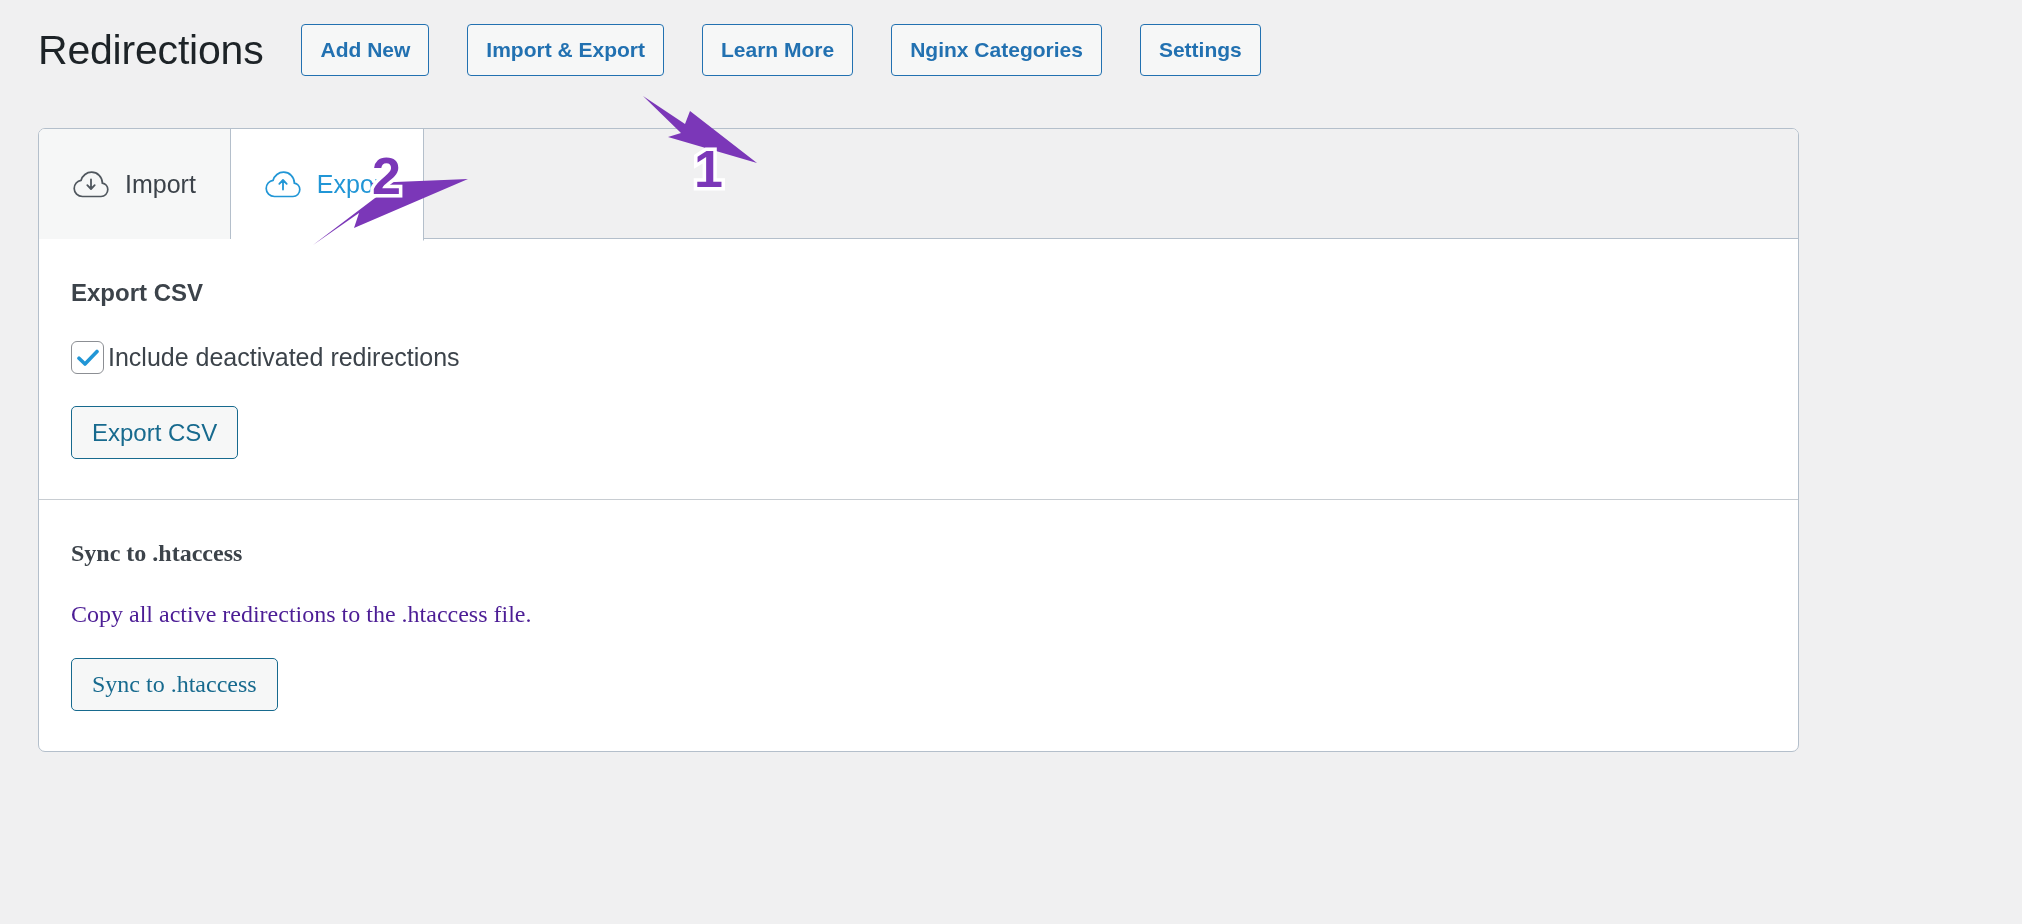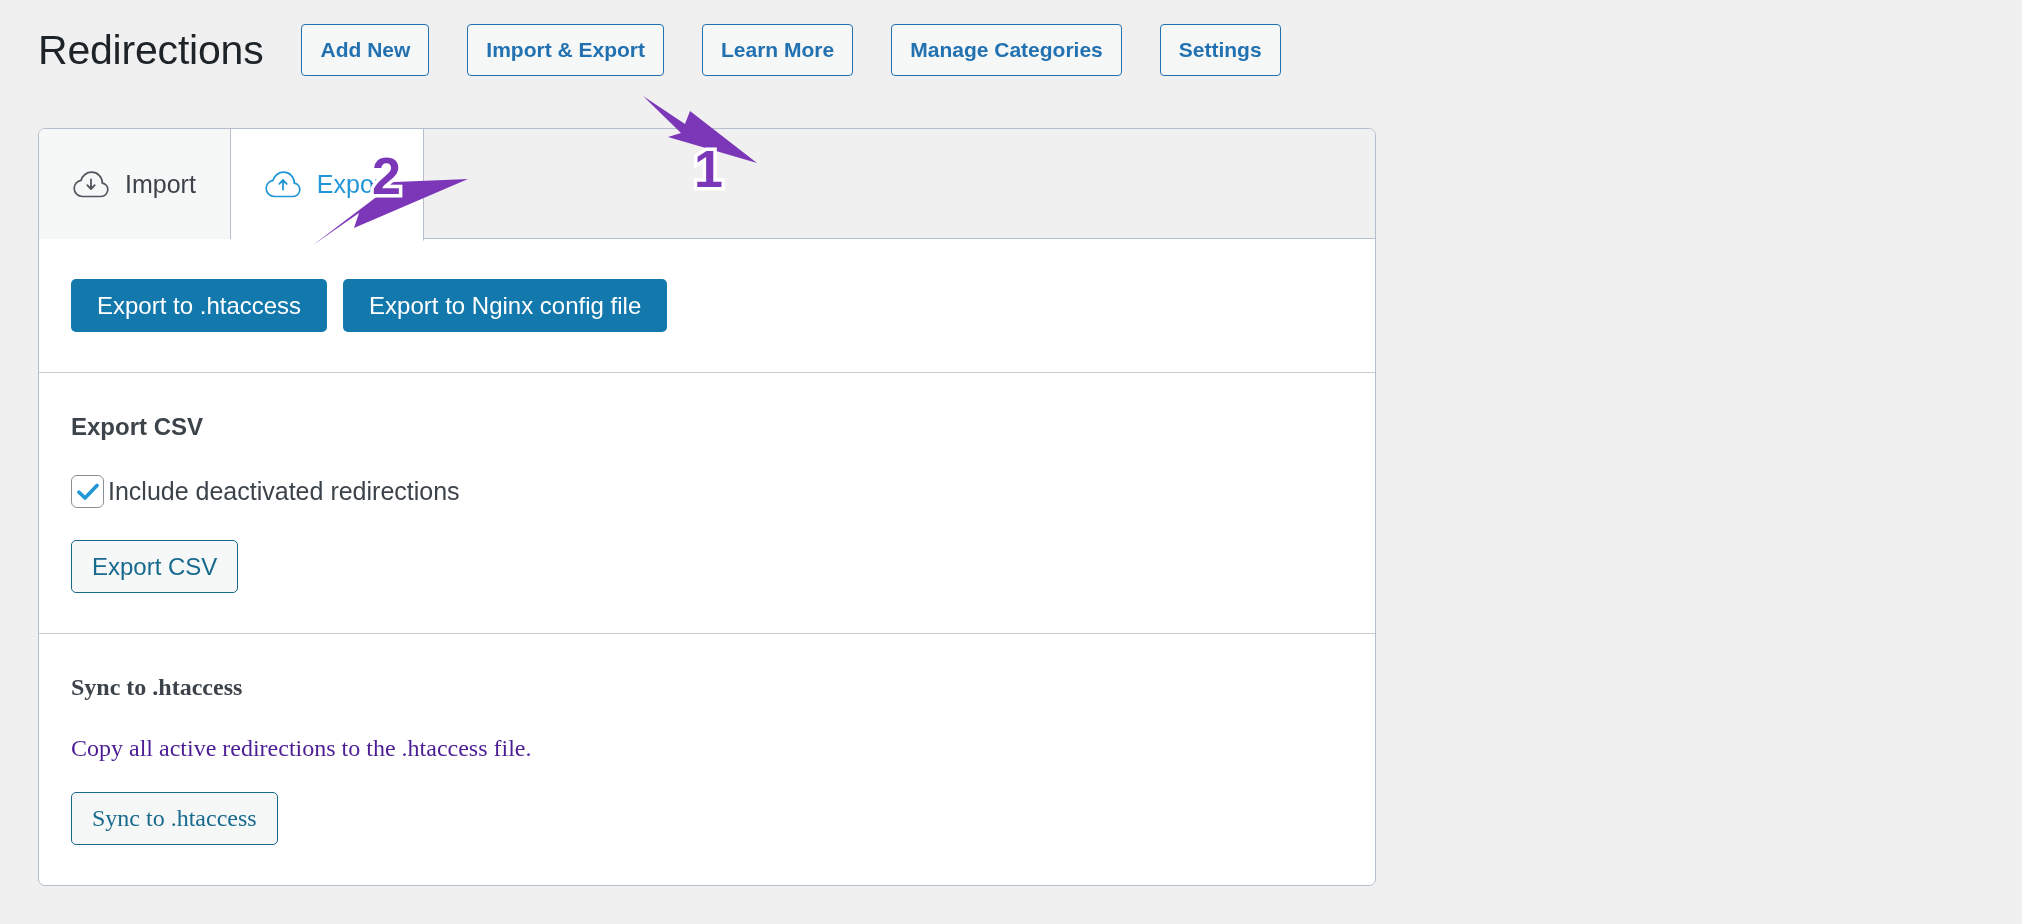--- a/index.html
+++ b/index.html
@@ -48,21 +48,21 @@
     font-weight: bold;
     white-space: nowrap;
     cursor: pointer;
   }
 
   
   .panel {
     position: absolute;
     left: 38px;
     top: 128px;
-    width: 1338px;
+    width: 1761px;
     background: #ffffff;
     border: 1.5px solid #b4bfcb;
     border-radius: 7px;
     box-sizing: border-box;
   }
 
   
   .tab-strip {
     display: flex;
     background: #f0f0f1;
@@ -195,21 +195,21 @@
   }
 </style>
 </head>
 <body>
 
 <div class="page-header">
   <div class="page-title">Redirections</div>
   <div class="page-action-btn">Add New</div>
   <div class="page-action-btn">Import &amp; Export</div>
   <div class="page-action-btn">Learn More</div>
-  <div class="page-action-btn">Manage Categories</div>
+  <div class="page-action-btn">Nginx Categories</div>
   <div class="page-action-btn">Settings</div>
 </div>
 
 <div class="panel">
 
   <div class="tab-strip">
 
     <div class="tab">
       <span class="tab-icon">
         <svg width="36" height="27" viewBox="0 0 36 27" fill="none">
@@ -224,26 +224,20 @@
       <span class="tab-icon">
         <svg width="36" height="27" viewBox="0 0 36 27" fill="none">
           <path d="M9.5 25.5C4.8 25.5 1.2 21.9 1.2 17.4c0-4.1 3-7.5 6.9-8.1C9.4 4.6 13.6 1.2 18.6 1.2c5.9 0 10.7 4.7 10.7 10.5v.4c3.2.5 5.5 3.2 5.5 6.5 0 3.8-3 6.9-6.8 6.9H9.5z" stroke="#2196d6" stroke-width="1.7" fill="none"></path>
           <path d="M18 18.5V9.3M14.3 12.8 18 9l3.7 3.8" stroke="#2196d6" stroke-width="1.8" stroke-linecap="round" stroke-linejoin="round" fill="none"></path>
         </svg>
       </span>
       <span class="tab-label">Export</span>
     </div>
   </div>
 
-  <div class="section">
-    <div class="btn-row">
-      <button class="btn-primary">Export to .htaccess</button>
-      <button class="btn-primary">Export to Nginx config file</button>
-    </div>
-  </div>
 
   <div class="section">
     <div class="section-heading">Export CSV</div>
     <div class="checkbox-row">
       <span class="checkbox">
         <svg width="22" height="18" viewBox="0 0 22 18">
           <path d="M2 9.2 8 15 20 2.5" stroke="#2196d6" stroke-width="3.6" fill="none" stroke-linecap="round" stroke-linejoin="round"></path>
         </svg>
       </span>
       <span class="checkbox-label">Include deactivated redirections</span>

